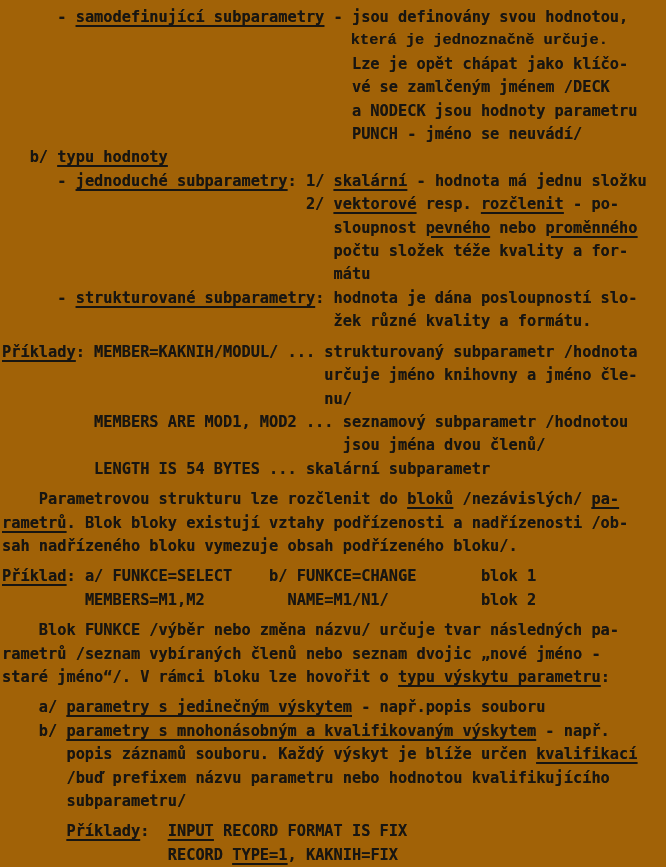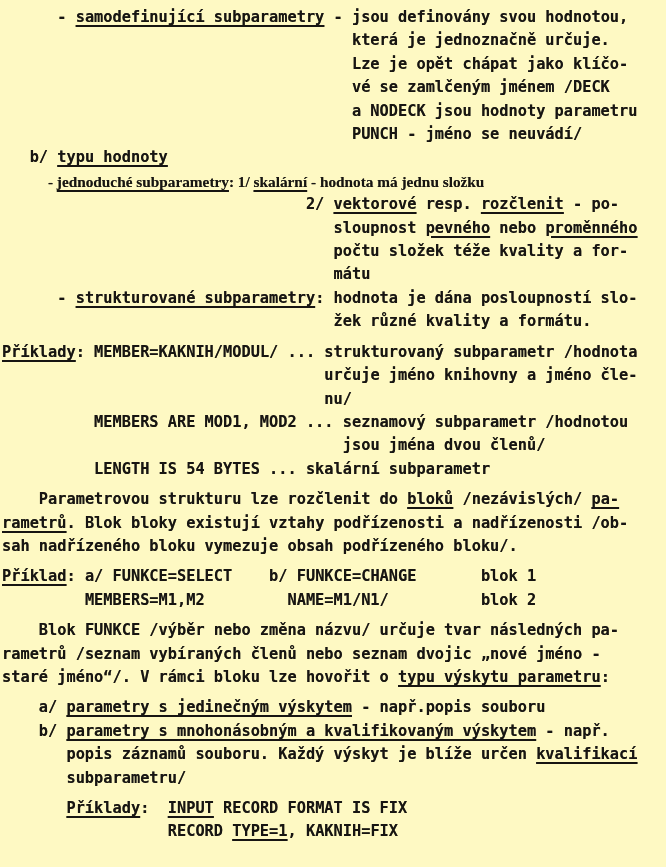--- a/index.html
+++ b/index.html
@@ -6,21 +6,21 @@
   * { box-sizing: border-box; }
   html, body {
     margin: 0;
     padding: 0;
     background: #ffffff;
   }
   .page {
     position: relative;
     width: 666px;
     height: 867px;
-    background: #fef9c3;
+    background: #a16207;
     overflow: hidden;
     padding: 6px 0 0 2px;
     font-family: "DejaVu Sans Mono", "Liberation Mono", monospace;
     font-size: 15.3px;
     font-weight: 700;
     line-height: 23.4px;
     color: #171512;
     text-shadow: 0 0 0.5px rgba(20,18,14,0.55);
   }
   .line {
@@ -34,27 +34,27 @@
     text-decoration-thickness: 1.7px;
     text-underline-offset: 3px;
   }
 </style>
 </head>
 <body>
 
 <div class="page">
   <div>
       <div class="line" style="padding-left: 6ch;"><span>- </span><span class="u">samodefinující subparametry</span><span> - jsou definovány svou hodnotou,</span></div>
-      <div class="line" style="padding-left: 38ch;"><span>která je jednoznačně určuje.</span></div>
+      <div class="line" style="padding-left: 38ch; font-family: Liberation Mono, monospace;"><span>která je jednoznačně určuje.</span></div>
       <div class="line" style="padding-left: 38ch;"><span>Lze je opět chápat jako klíčo-</span></div>
       <div class="line" style="padding-left: 38ch;"><span>vé se zamlčeným jménem /DECK</span></div>
       <div class="line" style="padding-left: 38ch;"><span>a NODECK jsou hodnoty parametru</span></div>
       <div class="line" style="padding-left: 38ch;"><span>PUNCH - jméno se neuvádí/</span></div>
       <div class="line" style="padding-left: 3ch;"><span>b/ </span><span class="u">typu hodnoty</span></div>
-      <div class="line" style="padding-left: 6ch; font-family: Liberation Serif, serif;"><span>- </span><span class="u">jednoduché subparametry</span><span>: 1/ </span><span class="u">skalární</span><span> - hodnota má jednu složku</span></div>
+      <div class="line" style="padding-left: 6ch;"><span>- </span><span class="u">jednoduché subparametry</span><span>: 1/ </span><span class="u">skalární</span><span> - hodnota má jednu složku</span></div>
       <div class="line" style="padding-left: 33ch;"><span>2/ </span><span class="u">vektorové</span><span> resp. </span><span class="u">rozčlenit</span><span> - po-</span></div>
       <div class="line" style="padding-left: 36ch;"><span>sloupnost </span><span class="u">pevného</span><span> nebo </span><span class="u">proměnného</span></div>
       <div class="line" style="padding-left: 36ch;"><span>počtu složek téže kvality a for-</span></div>
       <div class="line" style="padding-left: 36ch;"><span>mátu</span></div>
       <div class="line" style="padding-left: 6ch;"><span>- </span><span class="u">strukturované subparametry</span><span>: hodnota je dána posloupností slo-</span></div>
       <div class="line" style="padding-left: 36ch;"><span>žek různé kvality a formátu.</span></div>
       <div class="line gap" style="padding-left: 0ch;"><span class="u">Příklady</span><span>: MEMBER=KAKNIH/MODUL/ ... strukturovaný subparametr /hodnota</span></div>
       <div class="line" style="padding-left: 35ch;"><span>určuje jméno knihovny a jméno čle-</span></div>
       <div class="line" style="padding-left: 35ch;"><span>nu/</span></div>
       <div class="line" style="padding-left: 10ch;"><span>MEMBERS ARE MOD1, MOD2 ... seznamový subparametr /hodnotou</span></div>
@@ -64,17 +64,18 @@
       <div class="line" style="padding-left: 0ch;"><span class="u">rametrů</span><span>. Blok bloky existují vztahy podřízenosti a nadřízenosti /ob-</span></div>
       <div class="line" style="padding-left: 0ch;"><span>sah nadřízeného bloku vymezuje obsah podřízeného bloku/.</span></div>
       <div class="line gap" style="padding-left: 0ch;"><span class="u">Příklad</span><span>: a/ FUNKCE=SELECT    b/ FUNKCE=CHANGE       blok 1</span></div>
       <div class="line" style="padding-left: 9ch;"><span>MEMBERS=M1,M2         NAME=M1/N1/          blok 2</span></div>
       <div class="line gap" style="padding-left: 4ch;"><span>Blok FUNKCE /výběr nebo změna názvu/ určuje tvar následných pa-</span></div>
       <div class="line" style="padding-left: 0ch;"><span>rametrů /seznam vybíraných členů nebo seznam dvojic „nové jméno -</span></div>
       <div class="line" style="padding-left: 0ch;"><span>staré jméno“/. V rámci bloku lze hovořit o </span><span class="u">typu výskytu parametru</span><span>:</span></div>
       <div class="line gap" style="padding-left: 4ch;"><span>a/ </span><span class="u">parametry s jedinečným výskytem</span><span> - např.popis souboru</span></div>
       <div class="line" style="padding-left: 4ch;"><span>b/ </span><span class="u">parametry s mnohonásobným a kvalifikovaným výskytem</span><span> - např.</span></div>
       <div class="line" style="padding-left: 7ch;"><span>popis záznamů souboru. Každý výskyt je blíže určen </span><span class="u">kvalifikací</span></div>
+      <div class="line" style="padding-left: 7ch;"><span>/buď prefixem názvu parametru nebo hodnotou kvalifikujícího</span></div>
       <div class="line" style="padding-left: 7ch;"><span>subparametru/</span></div>
       <div class="line gap" style="padding-left: 7ch;"><span class="u">Příklady</span><span>:  </span><span class="u">INPUT</span><span> RECORD FORMAT IS FIX</span></div>
       <div class="line" style="padding-left: 18ch;"><span>RECORD </span><span class="u">TYPE=1</span><span>, KAKNIH=FIX</span></div>
     </div>
 </div>
 
 </body></html>

